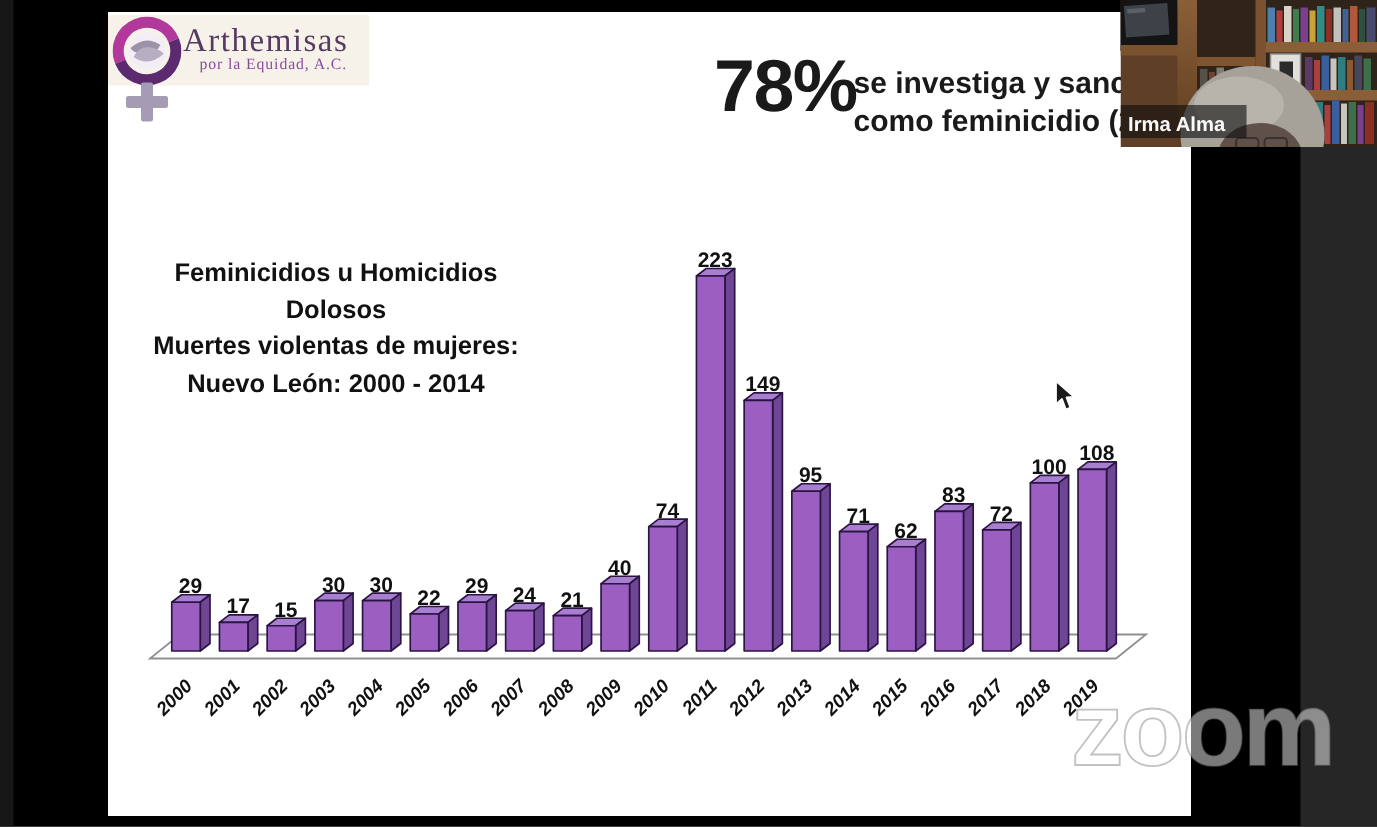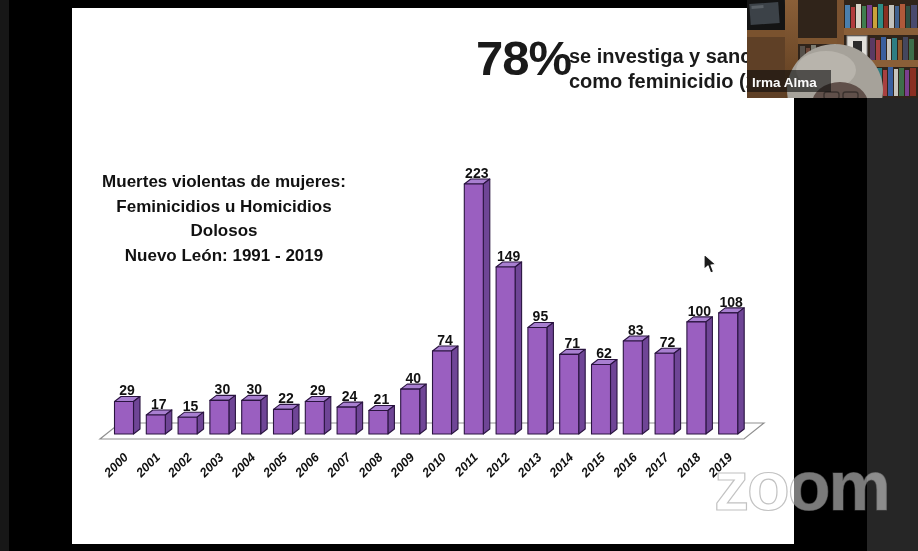--- a/index.html
+++ b/index.html
@@ -54,31 +54,47 @@
   #cursor{left:703px;top:253px;z-index:50;}
 </style>
 </head>
 <body>
 
 <div class="abs" id="strip-left"></div>
 <div class="abs" id="strip-right"></div>
 
 <div class="abs" id="slide">
 
+  <div class="abs" id="logo">
+    <div class="abs" id="logo-cream"></div>
+    <svg class="abs" id="logo-emblem" width="46" height="72" viewBox="0 0 46 72">
+      <g transform="rotate(-22 23 23)">
+        <path d="M 3.8,23 A 19.2,19.2 0 0 1 42.2,23" fill="none" stroke="#b2389b" stroke-width="7.4"></path>
+        <path d="M 42.2,23 A 19.2,19.2 0 0 1 3.8,23" fill="none" stroke="#5c2a6e" stroke-width="7.4"></path>
+      </g>
+      <circle cx="23" cy="23" r="12.5" fill="#f3eef5"></circle>
+      <path d="M 12,21 q 10,-9 20,-2 q -5,9 -13,6 q -6,-1.5 -7,-4 z" fill="#9d93a8"></path>
+      <path d="M 34,25 q -10,9 -20,2 q 5,-9 13,-6 q 6,1.5 7,4 z" fill="#b7aec2"></path>
+      <rect x="19" y="44" width="8" height="26" rx="1.5" fill="#a59bb4"></rect>
+      <rect x="9" y="53" width="28" height="8" rx="1.5" fill="#a59bb4"></rect>
+    </svg>
+    <div class="abs" id="logo-name">Arthemisas</div>
+    <div class="abs" id="logo-sub">por la Equidad, A.C.</div>
+  </div>
 
   <div class="abs" id="stat">78%</div>
   <div class="abs" id="stat-text">
     <div>se investiga y sanciona</div>
     <div>como feminicidio (2017</div>
   </div>
 
   <div class="abs" id="chart-title">
+    <div>Feminicidios u Homicidios Dolosos</div>
     <div>Muertes violentas de mujeres:</div>
-    <div>Feminicidios u Homicidios Dolosos</div>
-    <div>Nuevo León: 1991 - 2019</div>
+    <div>Nuevo León: 2000 - 2014</div>
   </div>
 
   <svg class="abs" id="chart" width="690" height="340" viewBox="0 0 690 340">
     <polygon points="12,285 656,285 676,269 32,269" fill="#fefefe" stroke="#8f8f8f" stroke-width="1.2"></polygon>
   <polygon points="26.5,247.48878923766816 45.5,247.48878923766816 52,242.48878923766816 33,242.48878923766816" fill="#a87fd0" stroke="#2a1440" stroke-width="1.1" stroke-linejoin="round"></polygon>
       <polygon points="45.5,247.48878923766816 52,242.48878923766816 52,275 45.5,280" fill="#6f4596" stroke="#2a1440" stroke-width="1.1" stroke-linejoin="round"></polygon>
       <rect x="26.5" y="247.48878923766816" width="19" height="32.511210762331835" fill="#9a5fc0" stroke="#2a1440" stroke-width="1.1" stroke-linejoin="round"></rect>
       <text x="39" y="241.48878923766816" class="val">29</text>
       <text x="41" y="304" class="yr" transform="rotate(-45 41 304)">2000</text>
       <polygon points="58.3,260.94170403587447 77.3,260.94170403587447 83.8,255.94170403587447 64.8,255.94170403587447" fill="#a87fd0" stroke="#2a1440" stroke-width="1.1" stroke-linejoin="round"></polygon>

